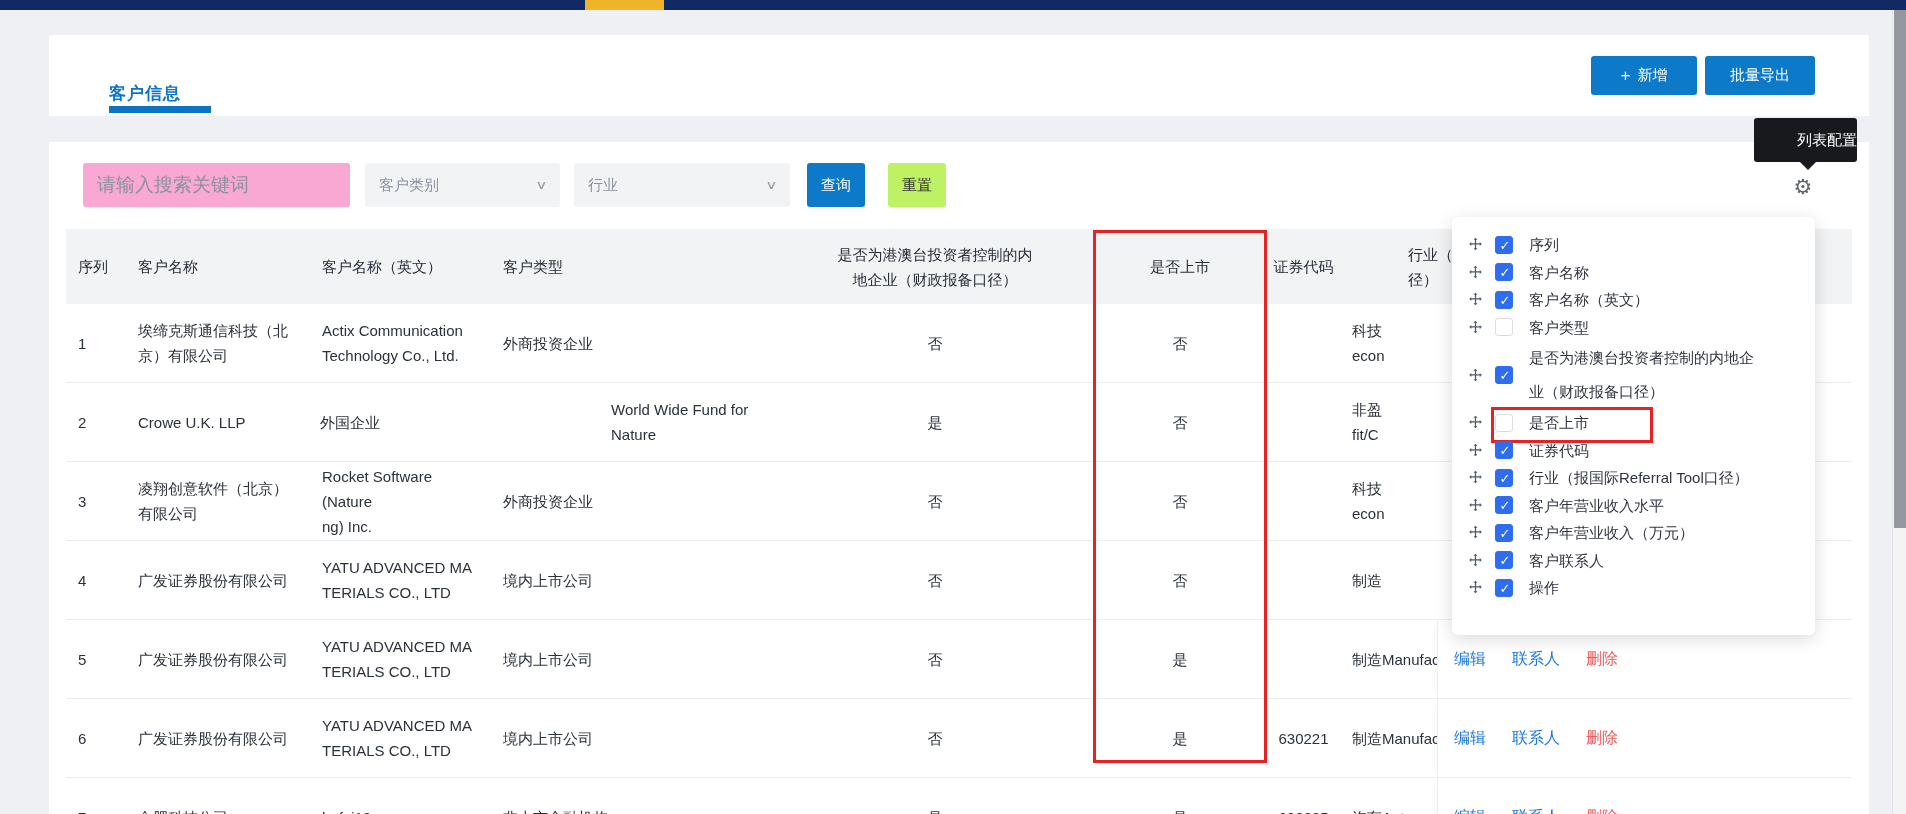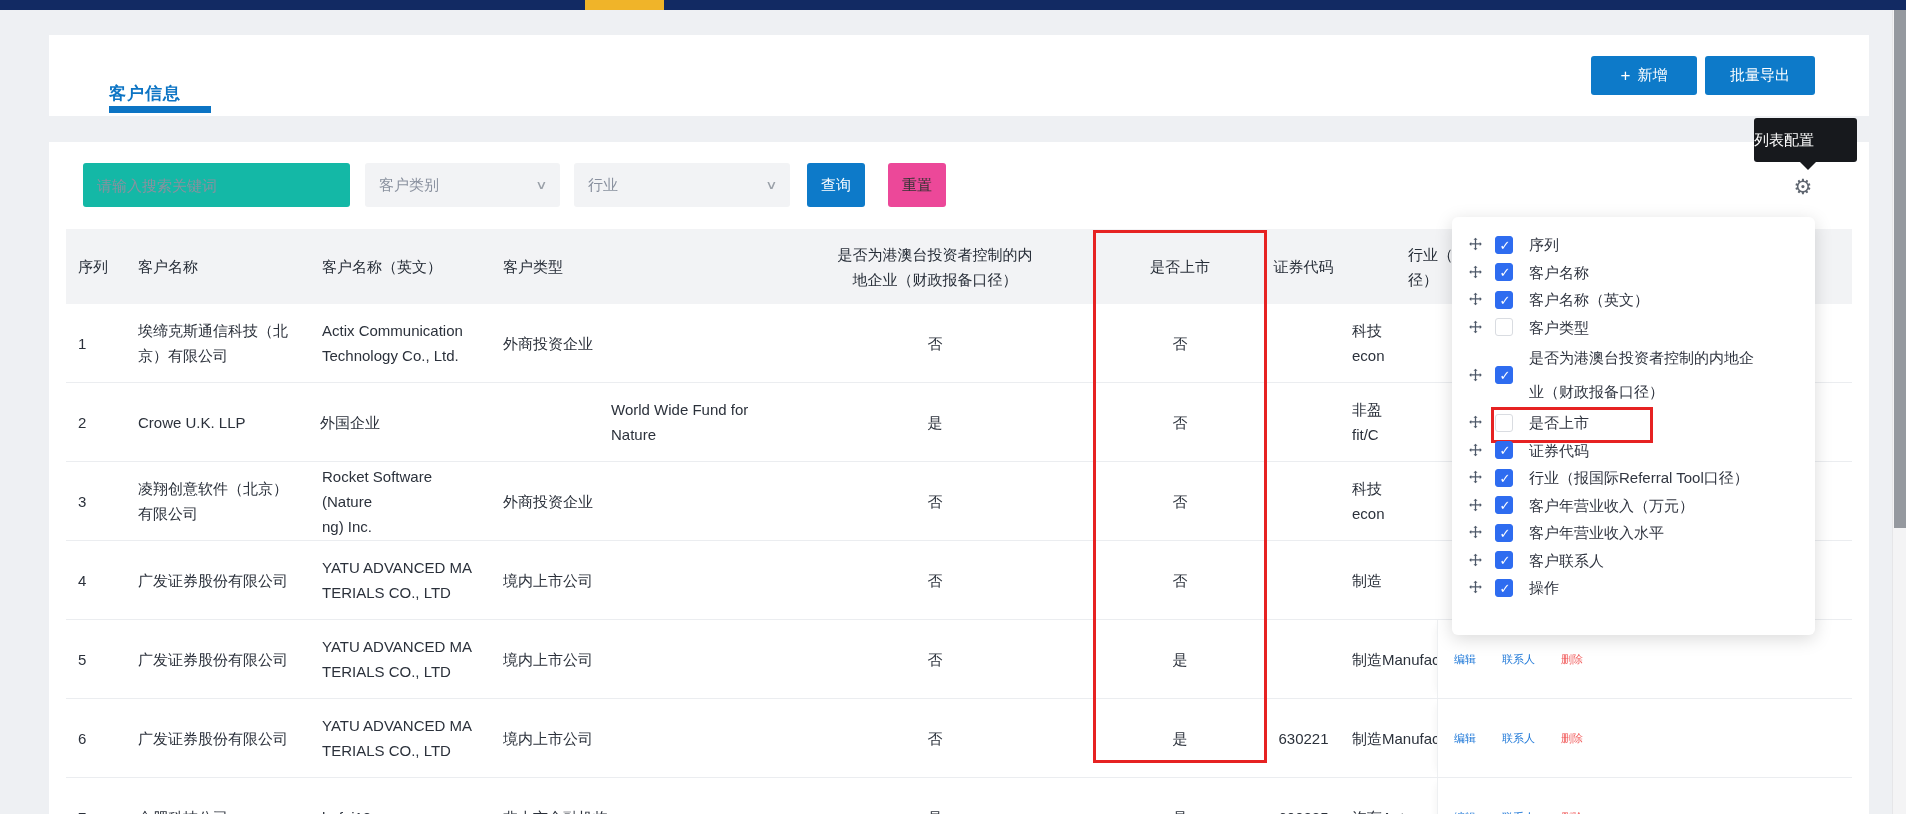--- a/index.html
+++ b/index.html
@@ -13,27 +13,27 @@
 
   .card { position:absolute; background:#fff; }
   .header-card { left:49px; top:35px; width:1820px; height:81px; }
   .main-card { left:49px; top:142px; width:1820px; height:672px; }
 
   h1.page-title { position:absolute; left:60px; top:47px; font-size:17px; font-weight:bold; color:#0c74c4; letter-spacing:1px; }
   .title-underline { position:absolute; left:60px; top:71px; width:102px; height:7px; background:#0c74c4; }
 
   .btn { display:flex; align-items:center; justify-content:center; border:none; border-radius:3px; font-size:15px; cursor:pointer; font-family:inherit; }
   .btn-primary { background:#0d7ac9; color:#fff; }
-  .btn-light { background:#ec4899; color:#333; }
+  .btn-light { background:#bef264; color:#333; }
   .add-btn { position:absolute; left:1542px; top:21px; width:106px; height:39px; gap:7px; }
   .add-btn .plus { font-size:17px; line-height:1; }
   .export-btn { position:absolute; left:1656px; top:21px; width:110px; height:39px; }
 
   
-  .search-input { position:absolute; left:34px; top:21px; width:267px; height:44px; background:#14b8a6; border:none; border-radius:3px; padding:0 14px; font-size:15px; color:#333; font-family:inherit; }
+  .search-input { position:absolute; left:34px; top:21px; width:267px; height:44px; background:#f9a8d4; border:none; border-radius:3px; padding:0 14px; font-size:19px; color:#333; font-family:inherit; }
   .search-input::placeholder { color:#8a919f; }
   .select { position:absolute; top:21px; height:44px; background:#f2f3f5; border-radius:3px; display:flex; align-items:center; justify-content:space-between; padding:0 14px; font-size:15px; color:#8a919f; cursor:pointer; }
   .sel-type { left:316px; width:195px; }
   .sel-industry { left:525px; width:216px; }
   .select .chev { color:#9aa0a8; font-size:12px; transform:scaleX(1.4); }
   .btn-query { position:absolute; left:758px; top:21px; width:58px; height:44px; }
   .btn-reset { position:absolute; left:839px; top:21px; width:58px; height:44px; }
   .gear { position:absolute; left:1742px; top:33px; width:24px; height:24px; font-size:21px; line-height:24px; color:#5f6670; text-align:center; cursor:pointer; }
 
   
@@ -47,40 +47,40 @@
   .c-eng    { width:183px; padding-left:17px; padding-right:8px; }
   .c-type   { width:289px; padding-left:15px; }
   .c-hmt    { width:316px; text-align:center; }
   .c-listed { width:174px; text-align:center; }
   .c-code   { width:73px;  text-align:center; }
   .c-ind    { width:512px; padding-left:12px; overflow:hidden; }
   .thead .c-ind { padding-left:68px; }
 
   
   .ops { position:absolute; left:1371px; top:0; width:415px; height:78px; background:#fff; border-left:1px solid #eef0f2; display:flex; align-items:center; gap:26px; padding-left:16px; box-shadow:-6px 0 8px -6px rgba(0,0,0,0.06); }
-  .oplink { font-size:11px; cursor:pointer; }
+  .oplink { font-size:16px; cursor:pointer; }
   .oplink.blue { color:#2079d8; }
   .oplink.red  { color:#f15b5b; }
 
   
   .config-panel { position:absolute; left:1452px; top:217px; width:363px; height:418px; background:#fff; border-radius:6px; box-shadow:0 4px 18px rgba(0,0,0,0.15); z-index:30; padding:14px 12px 10px 16px; }
   .panel-item { position:relative; display:flex; align-items:center; min-height:27.5px; }
   .panel-item .handle { width:15px; height:15px; margin-right:12px; flex:none; cursor:grab; }
   .cbx { width:18px; height:18px; border-radius:3px; margin-right:16px; flex:none; border:1px solid #d9dce1; background:#fff; cursor:pointer; position:relative; }
   .cbx.checked { background:#2e6cf0; border-color:#2e6cf0; }
   .cbx.checked::after { content:"✓"; position:absolute; left:0; top:0; width:18px; height:18px; color:#fff; font-size:13px; line-height:18px; text-align:center; }
   .panel-item .lbl { font-size:15px; color:#303540; line-height:27.5px; white-space:pre-line; }
   .panel-item.two .lbl { line-height:34px; }
   .panel-item.hl::after { content:""; position:absolute; left:23px; top:-2px; width:156px; height:30px; border:3px solid #e62222; pointer-events:none; }
 
   
   .redbox-col { position:absolute; left:1093px; top:230px; width:174px; height:533px; border:3px solid #e62222; z-index:50; pointer-events:none; }
 
   
-  .tooltip { position:absolute; left:1754px; top:118px; width:103px; height:44px; background:#17191d; color:#fff; border-radius:3px; display:flex; align-items:center; justify-content:flex-start; font-size:15px; z-index:40; }
+  .tooltip { position:absolute; left:1754px; top:118px; width:103px; height:44px; background:#17191d; color:#fff; border-radius:3px; display:flex; align-items:center; justify-content:flex-end; font-size:15px; z-index:40; }
   .tooltip::after { content:""; position:absolute; left:46px; bottom:-8px; border:8px solid transparent; border-top-color:#17191d; border-bottom:none; }
 
   
   .scrollbar { position:absolute; right:0; top:10px; width:14px; height:804px; background:#f4f4f5; border-left:1px solid #e6e6e8; z-index:60; }
   .scroll-thumb { position:absolute; left:1px; top:0; width:12px; height:518px; background:#95999f; }
 </style>
 </head>
 <body>
 
 <div id="screen">
@@ -283,28 +283,28 @@
             <path d="M12 1l3.2 3.2h-2.2v5.8h5.8V7.8L22 11l-3.2 3.2v-2.2h-5.8v5.8h2.2L12 21l-3.2-3.2h2.2v-5.8H5.2v2.2L2 11l3.2-3.2v2.2h5.8V4.2H8.8z"></path>
           </svg></span>
         <span class="cbx checked"></span>
         <span class="lbl">行业（报国际Referral Tool口径）</span>
       </div>
       <div class="panel-item">
         <span class="handle"><svg viewBox="0 0 24 24" width="15" height="15" fill="#4e5969">
             <path d="M12 1l3.2 3.2h-2.2v5.8h5.8V7.8L22 11l-3.2 3.2v-2.2h-5.8v5.8h2.2L12 21l-3.2-3.2h2.2v-5.8H5.2v2.2L2 11l3.2-3.2v2.2h5.8V4.2H8.8z"></path>
           </svg></span>
         <span class="cbx checked"></span>
+        <span class="lbl">客户年营业收入水平</span>
+      </div>
+      <div class="panel-item">
+        <span class="handle"><svg viewBox="0 0 24 24" width="15" height="15" fill="#4e5969">
+            <path d="M12 1l3.2 3.2h-2.2v5.8h5.8V7.8L22 11l-3.2 3.2v-2.2h-5.8v5.8h2.2L12 21l-3.2-3.2h2.2v-5.8H5.2v2.2L2 11l3.2-3.2v2.2h5.8V4.2H8.8z"></path>
+          </svg></span>
+        <span class="cbx checked"></span>
         <span class="lbl">客户年营业收入（万元）</span>
-      </div>
-      <div class="panel-item">
-        <span class="handle"><svg viewBox="0 0 24 24" width="15" height="15" fill="#4e5969">
-            <path d="M12 1l3.2 3.2h-2.2v5.8h5.8V7.8L22 11l-3.2 3.2v-2.2h-5.8v5.8h2.2L12 21l-3.2-3.2h2.2v-5.8H5.2v2.2L2 11l3.2-3.2v2.2h5.8V4.2H8.8z"></path>
-          </svg></span>
-        <span class="cbx checked"></span>
-        <span class="lbl">客户年营业收入水平</span>
       </div>
       <div class="panel-item">
         <span class="handle"><svg viewBox="0 0 24 24" width="15" height="15" fill="#4e5969">
             <path d="M12 1l3.2 3.2h-2.2v5.8h5.8V7.8L22 11l-3.2 3.2v-2.2h-5.8v5.8h2.2L12 21l-3.2-3.2h2.2v-5.8H5.2v2.2L2 11l3.2-3.2v2.2h5.8V4.2H8.8z"></path>
           </svg></span>
         <span class="cbx checked"></span>
         <span class="lbl">客户联系人</span>
       </div>
       <div class="panel-item">
         <span class="handle"><svg viewBox="0 0 24 24" width="15" height="15" fill="#4e5969">

